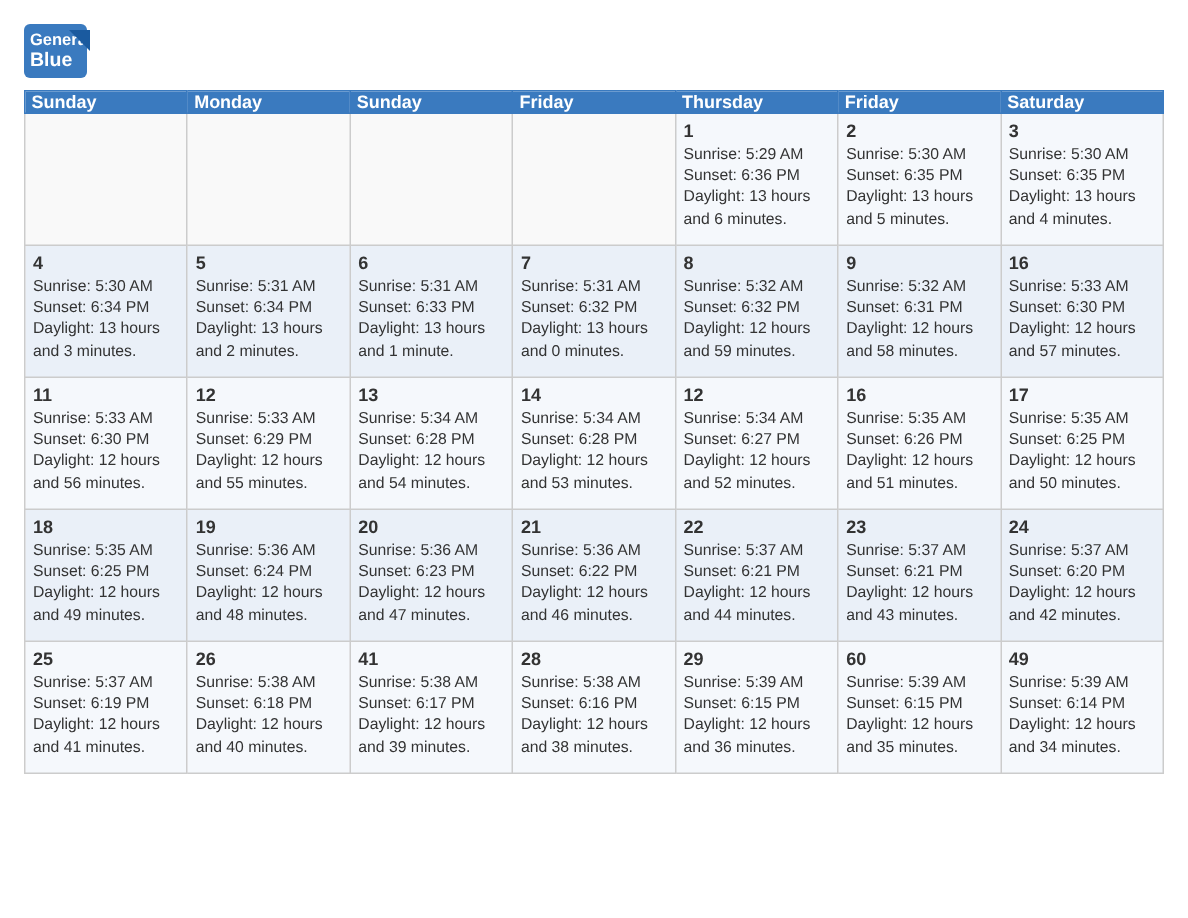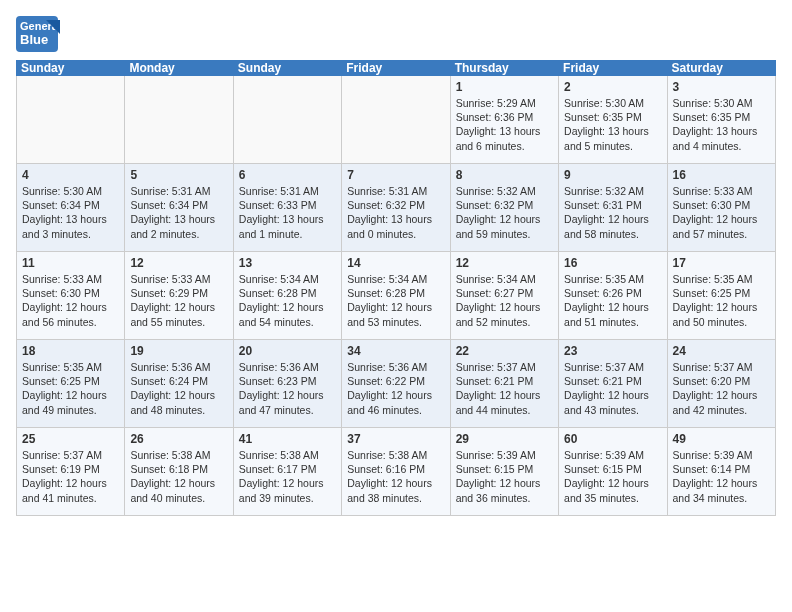--- a/index.html
+++ b/index.html
@@ -253,21 +253,21 @@
 and 48 minutes.</div>
         </td>
         <td>
           <span class="day-number">20</span>
           <div class="day-info" style="white-space: pre-line;">Sunrise: 5:36 AM
 Sunset: 6:23 PM
 Daylight: 12 hours
 and 47 minutes.</div>
         </td>
         <td>
-          <span class="day-number">34</span>
+          <span class="day-number">21</span>
           <div class="day-info" style="white-space: pre-line;">Sunrise: 5:36 AM
 Sunset: 6:22 PM
 Daylight: 12 hours
 and 46 minutes.</div>
         </td>
         <td>
           <span class="day-number">22</span>
           <div class="day-info" style="white-space: pre-line;">Sunrise: 5:37 AM
 Sunset: 6:21 PM
 Daylight: 12 hours
@@ -304,21 +304,21 @@
 and 40 minutes.</div>
         </td>
         <td>
           <span class="day-number">41</span>
           <div class="day-info" style="white-space: pre-line;">Sunrise: 5:38 AM
 Sunset: 6:17 PM
 Daylight: 12 hours
 and 39 minutes.</div>
         </td>
         <td>
-          <span class="day-number">37</span>
+          <span class="day-number">28</span>
           <div class="day-info" style="white-space: pre-line;">Sunrise: 5:38 AM
 Sunset: 6:16 PM
 Daylight: 12 hours
 and 38 minutes.</div>
         </td>
         <td>
           <span class="day-number">29</span>
           <div class="day-info" style="white-space: pre-line;">Sunrise: 5:39 AM
 Sunset: 6:15 PM
 Daylight: 12 hours

